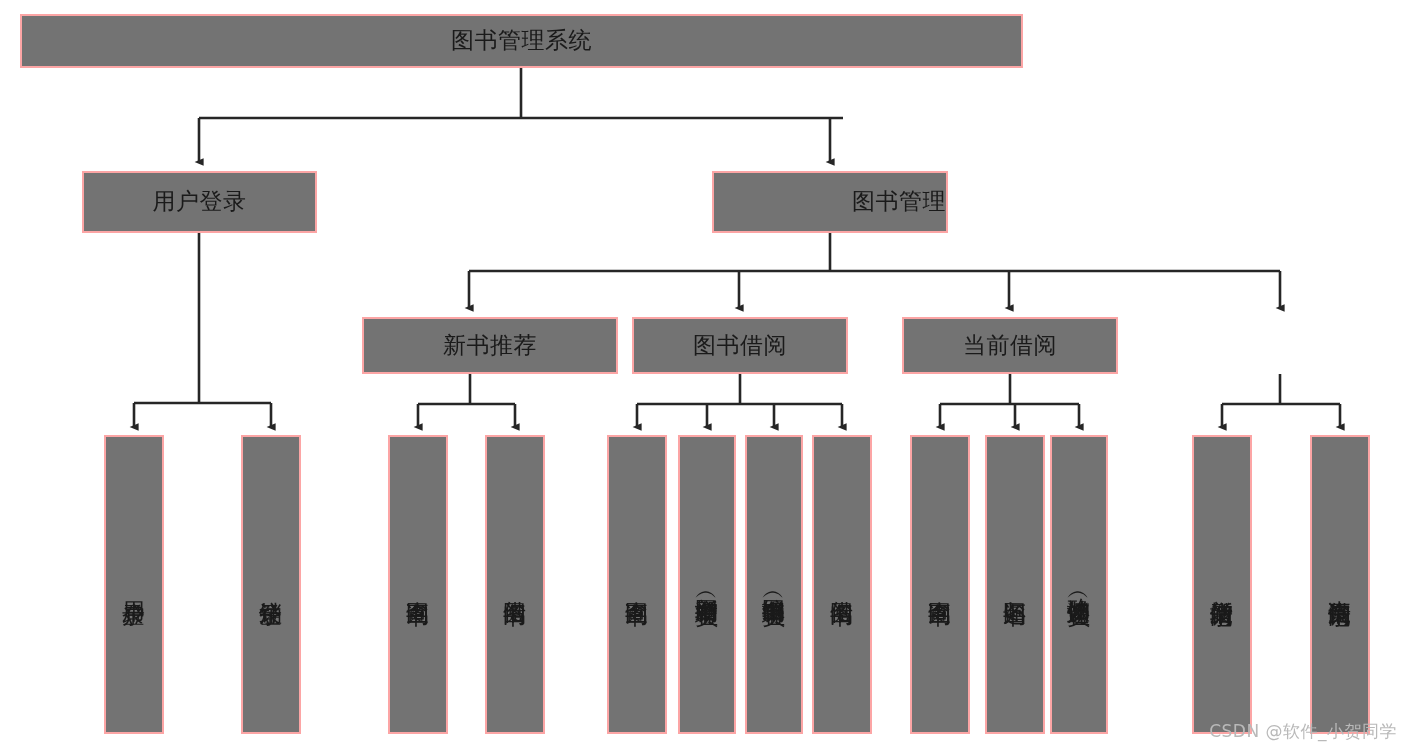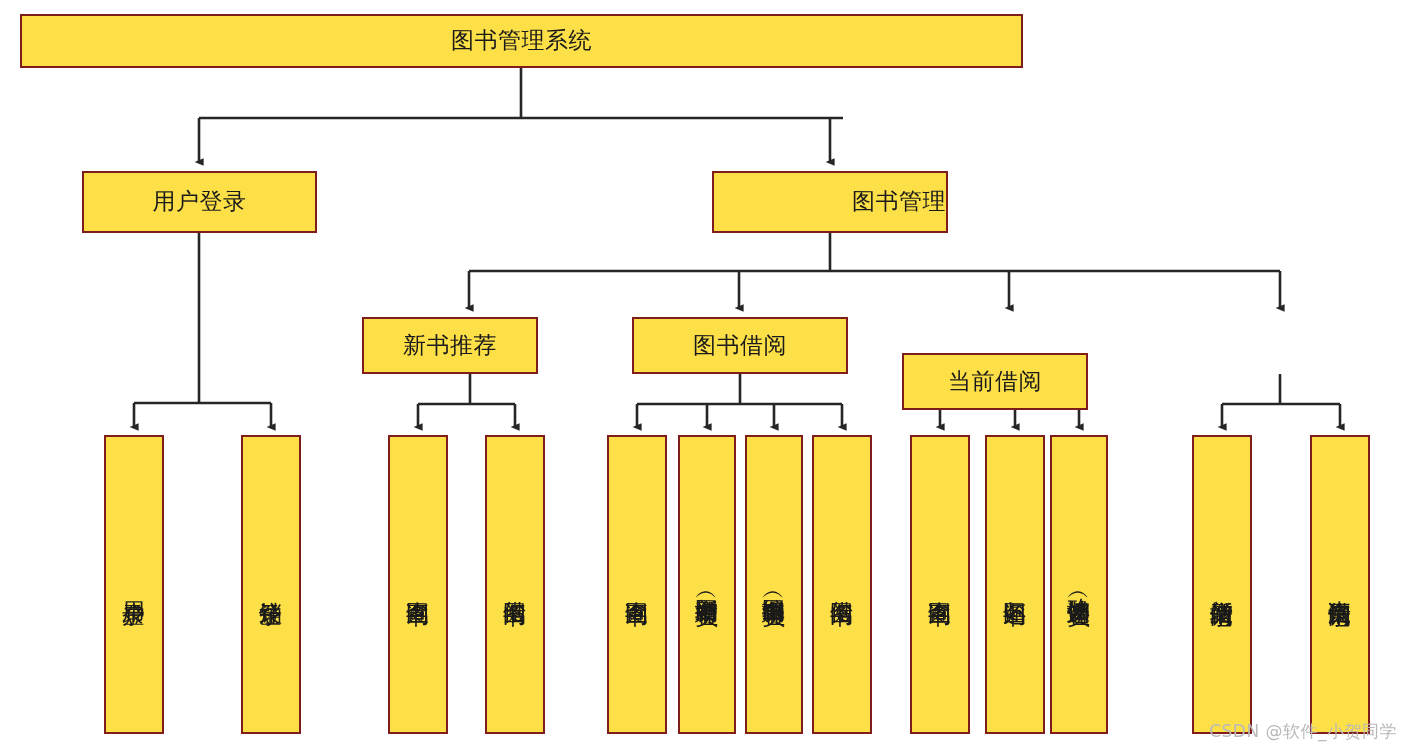--- a/index.html
+++ b/index.html
@@ -16,22 +16,22 @@
   }
   #diagram-root {
     position: relative;
     width: 1405px;
     height: 747px;
     background: #ffffff;
   }
   .node-box {
     position: absolute;
     box-sizing: border-box;
-    background: #fde047;
-    border: 2px solid #7f1d1d;
+    background: #737373;
+    border: 2px solid #fca5a5;
     display: flex;
     align-items: center;
     justify-content: center;
     color: #1a1a1a;
   }
   .node-box.level-root {
     border-width: 2px;
   }
   .node-label-h {
     font-size: 23px;
@@ -133,27 +133,27 @@
     <span class="node-label-h">图书管理系统</span>
   </div>
 
   <div class="node-box" style="left:82px;top:171px;width:235px;height:62px;">
     <span class="node-label-h">用户登录</span>
   </div>
   <div class="node-box" style="left:712px;top:171px;width:236px;height:62px;justify-content:flex-end;">
     <span class="node-label-h">图书管理</span>
   </div>
 
-  <div class="node-box" style="left:362px;top:317px;width:176px;height:57px;">
+  <div class="node-box" style="left:362px;top:317px;width:256px;height:57px;">
     <span class="node-label-h">新书推荐</span>
   </div>
   <div class="node-box" style="left:632px;top:317px;width:216px;height:57px;">
     <span class="node-label-h">图书借阅</span>
   </div>
-  <div class="node-box" style="left:902px;top:317px;width:186px;height:57px;margin-top:36px;">
+  <div class="node-box" style="left:902px;top:317px;width:216px;height:57px;">
     <span class="node-label-h">当前借阅</span>
   </div>
 
   <div class="node-box leaf" style="left:104px;top:435px;width:60px;height:299px;">
     <span class="node-label-v">用户登录</span>
   </div>
   <div class="node-box leaf" style="left:241px;top:435px;width:60px;height:299px;">
     <span class="node-label-v">注销登录</span>
   </div>
 

